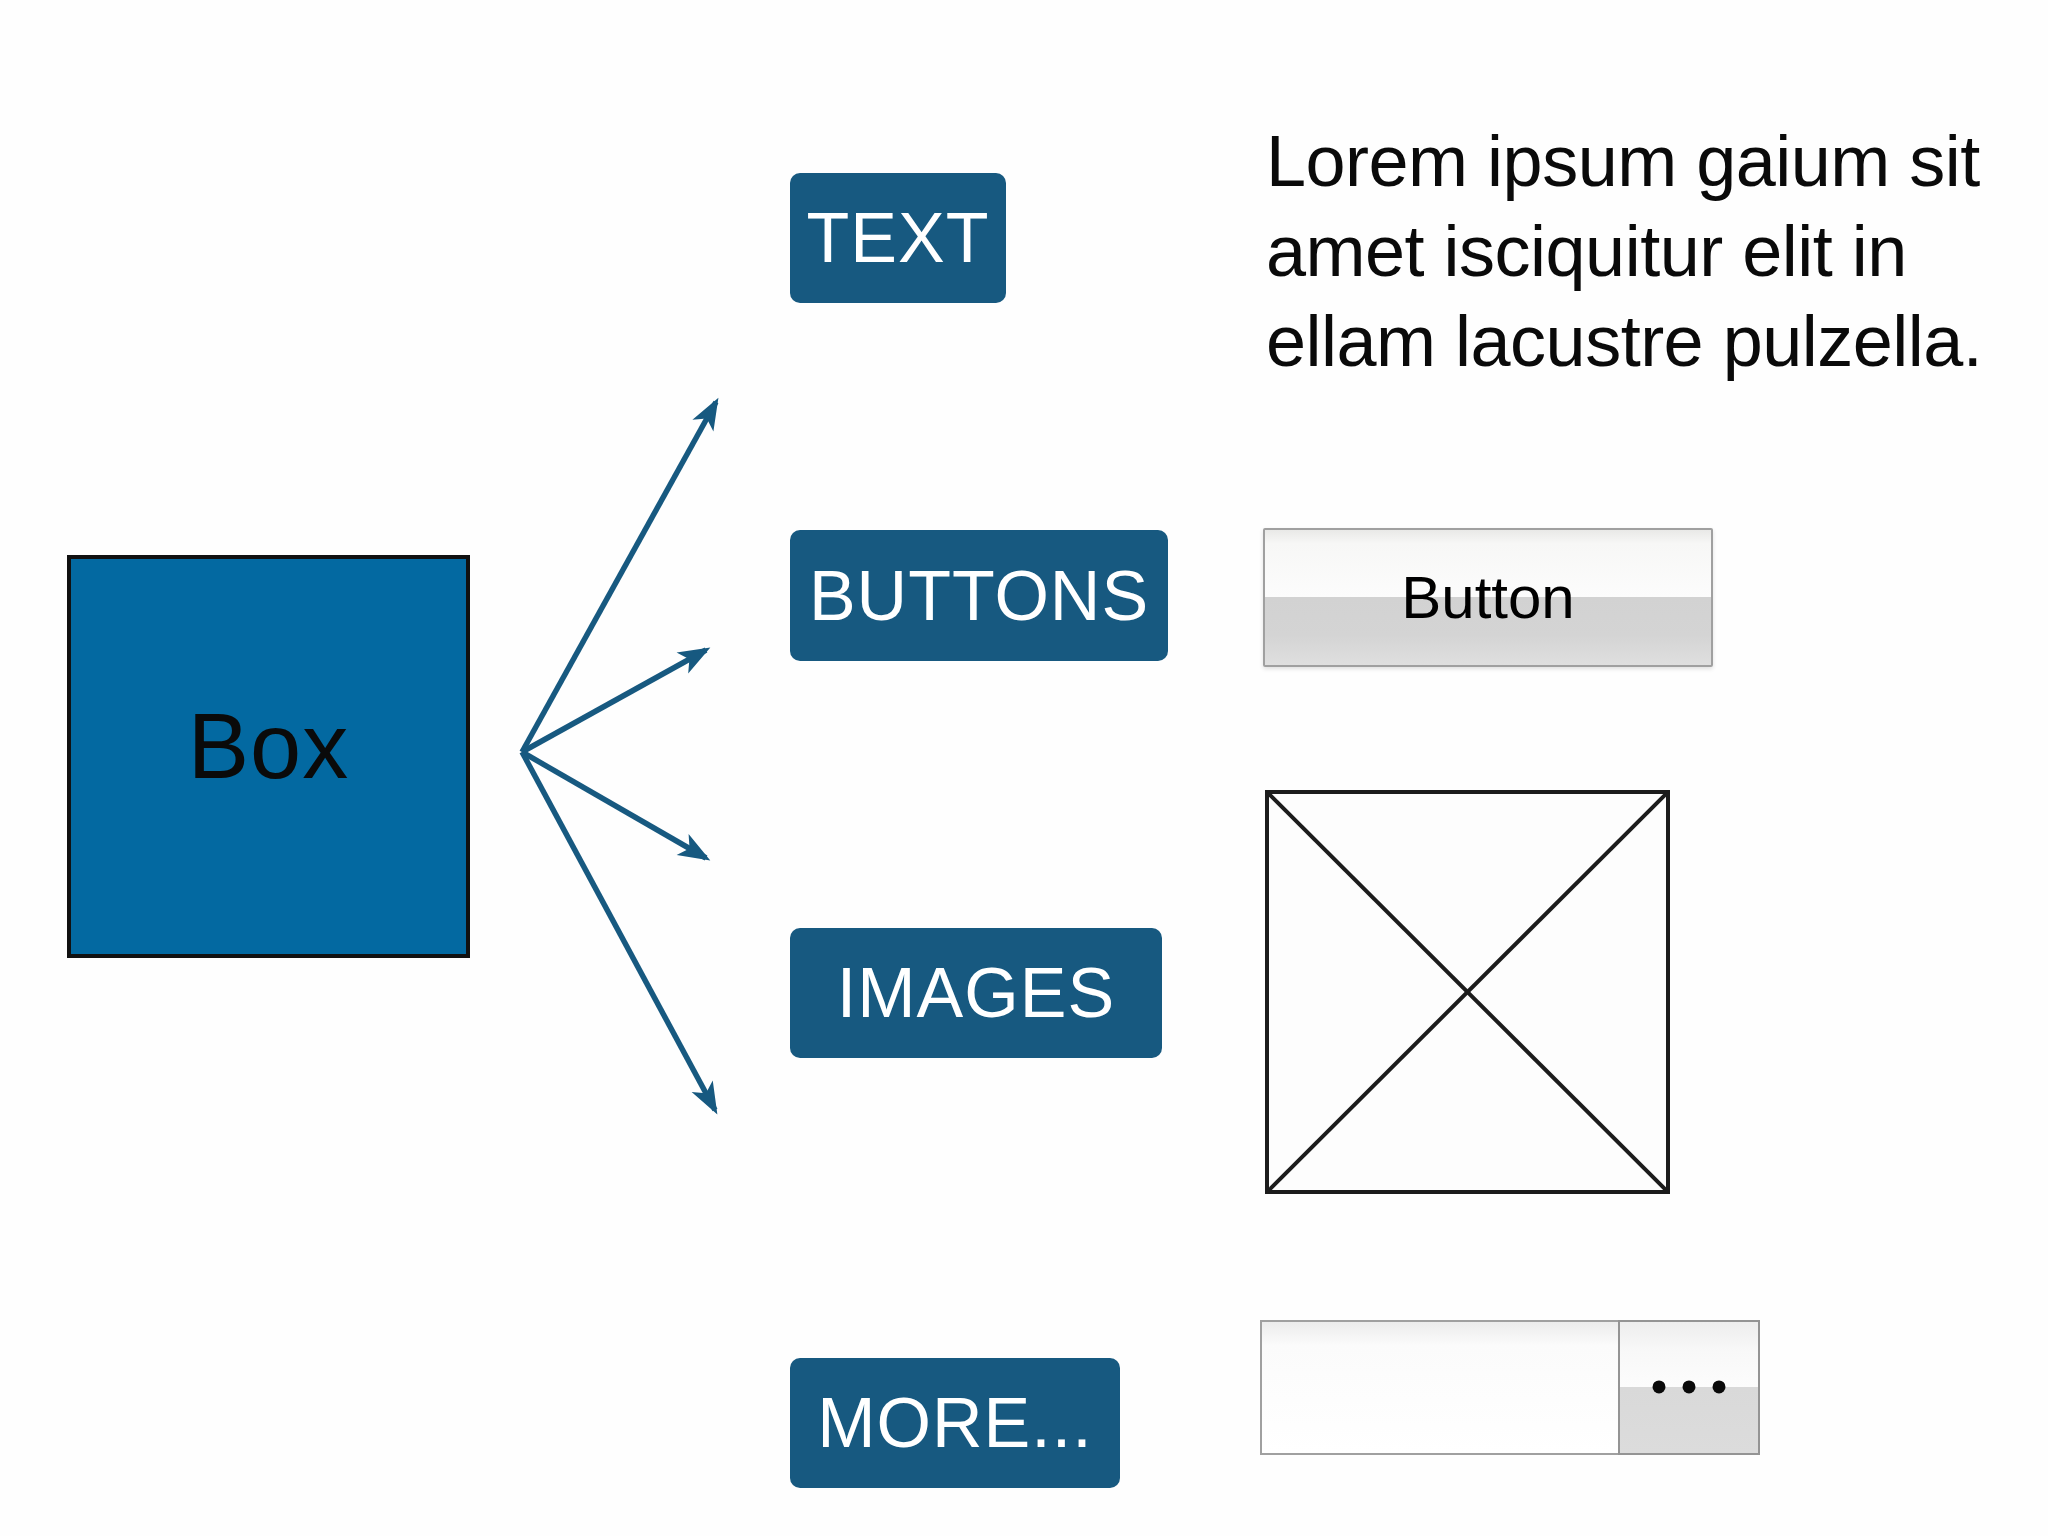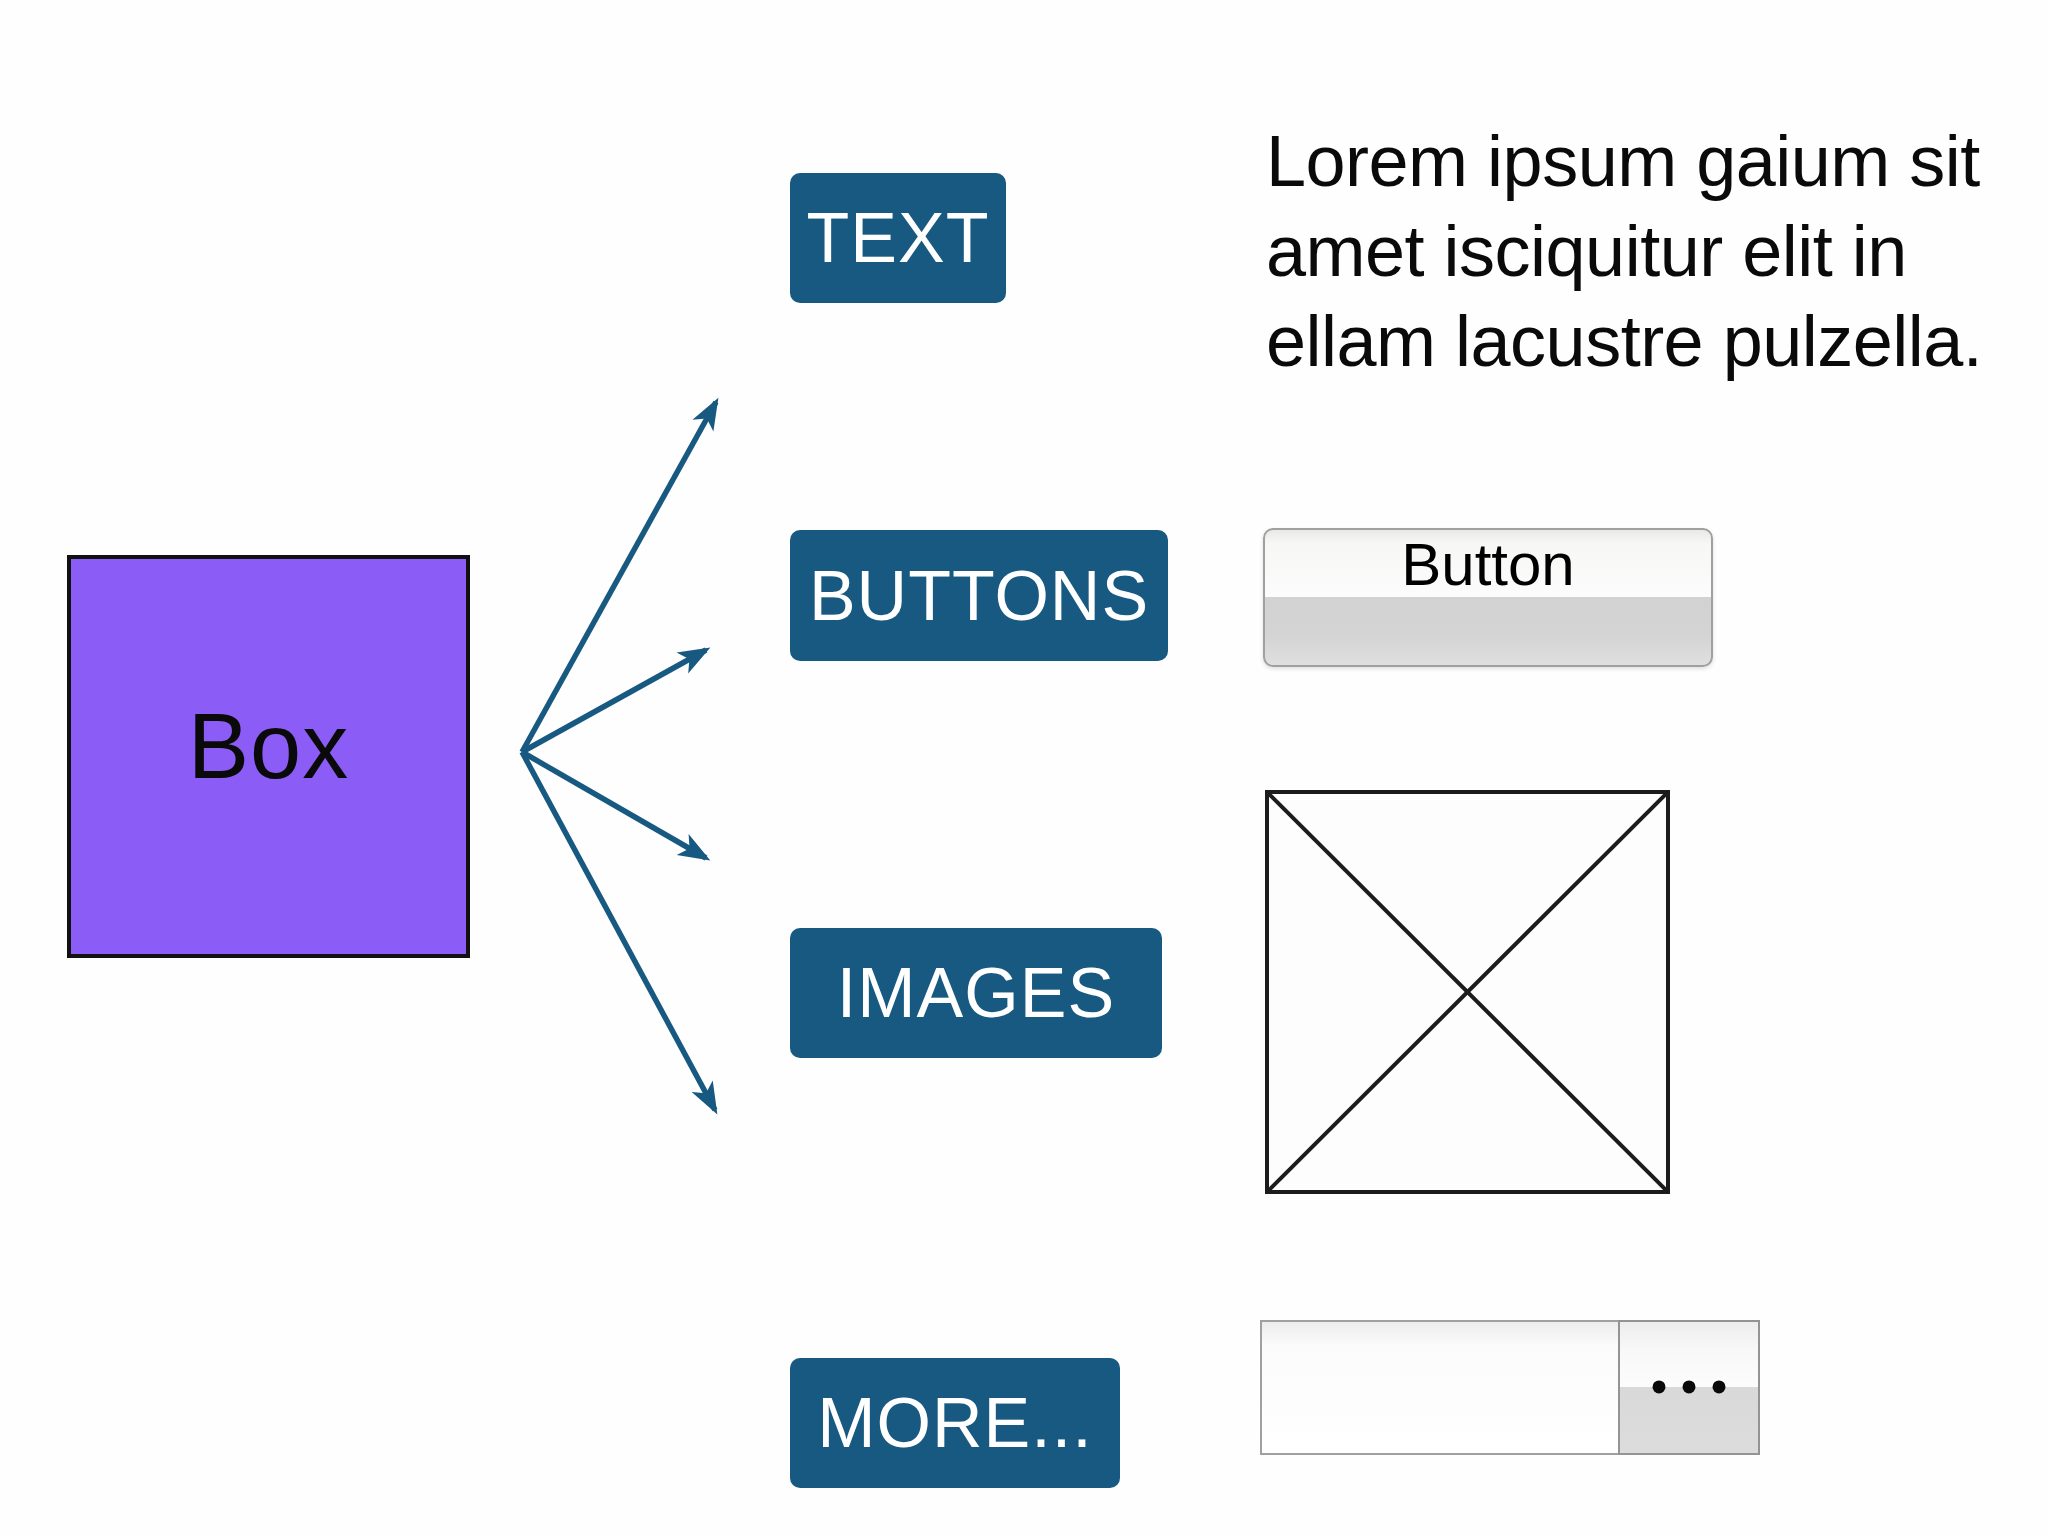--- a/index.html
+++ b/index.html
@@ -16,21 +16,21 @@
     font-family:"Liberation Sans","DejaVu Sans",sans-serif;
     overflow:hidden;
   }
   .stage{position:relative;width:2048px;height:1536px;}
 
   
   .source-box{
     position:absolute;left:67px;top:555px;width:395px;height:395px;
     border:4px solid var(--outline_dark);
     display:flex;align-items:center;justify-content:center;
-    background:#8b5cf6;
+    background:#0369a1;
   }
   .source-box .caption{
     font-size:92px;color:var(--body_text);letter-spacing:1px;
     transform:translateY(-10px);
   }
 
   
   .arrows-svg{position:absolute;left:0;top:0;width:2048px;height:1536px;pointer-events:none;}
   .arrows-svg line{stroke:var(--accent_blue);stroke-width:5.5;}
   .arrows-svg .head{fill:var(--accent_blue);}
@@ -50,26 +50,26 @@
   .lorem{
     position:absolute;left:1266px;top:116px;width:730px;
     font-size:72px;line-height:90px;color:var(--body_text);
     letter-spacing:-0.5px;
   }
 
   
   .push-button{
     position:absolute;left:1263px;top:528px;width:450px;height:139px;
     border:2px solid var(--widget_border);
-    border-radius:10px;
+    border-radius:2px;
     background:linear-gradient(to bottom,
       #e9e9e7 0%, #f7f7f6 10%, #fcfcfc 49.5%,
       #d2d2d2 50%, #d4d4d4 78%, #dfdfdf 100%);
     box-shadow:0 2px 4px rgba(0,0,0,0.12);
-    display:flex;justify-content:center;
+    display:flex;align-items:center;justify-content:center;
     font-size:60px;color:#000;
     box-sizing:border-box;
   }
 
   
   .image-placeholder{
     position:absolute;left:1265px;top:790px;width:405px;height:404px;
     border:4px solid #1c1c1c;background:#fdfdfd;box-sizing:border-box;
   }
   .image-placeholder svg{position:absolute;left:0;top:0;width:100%;height:100%;}

